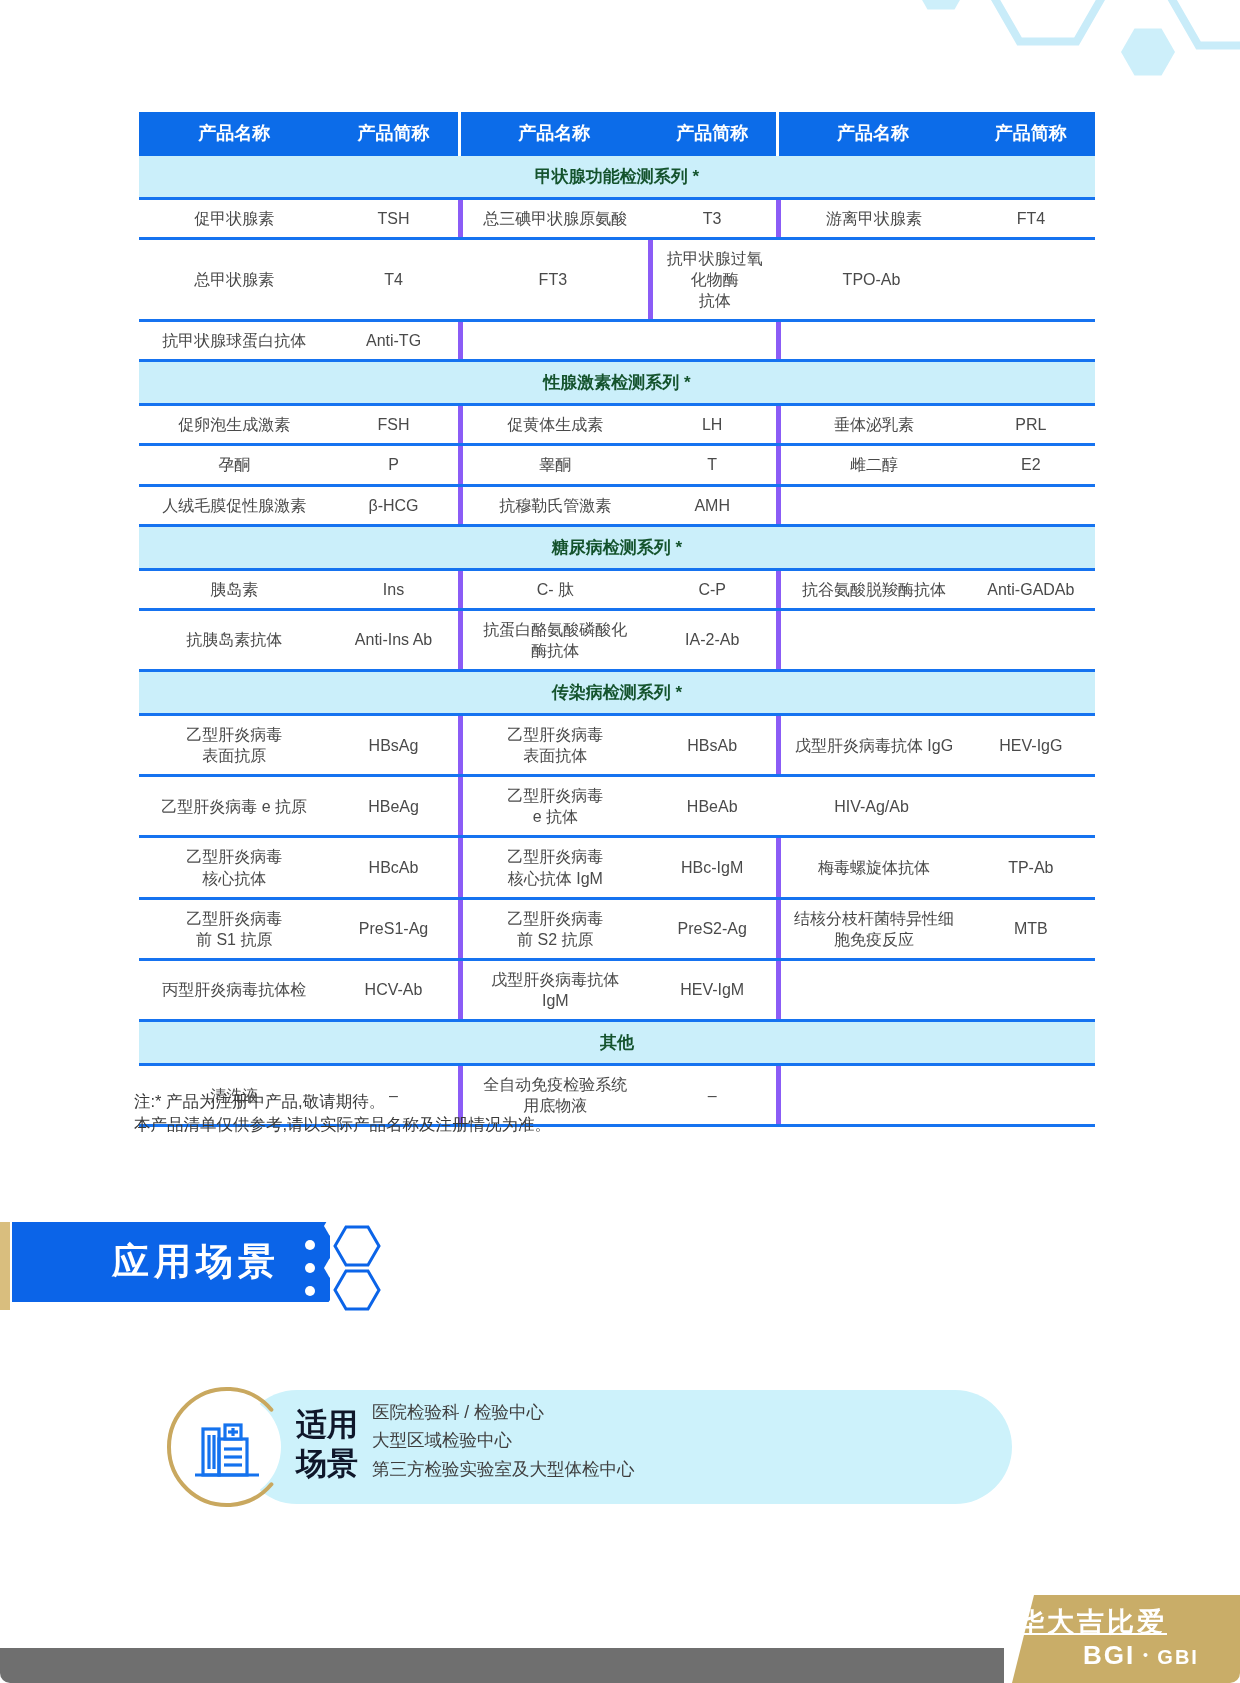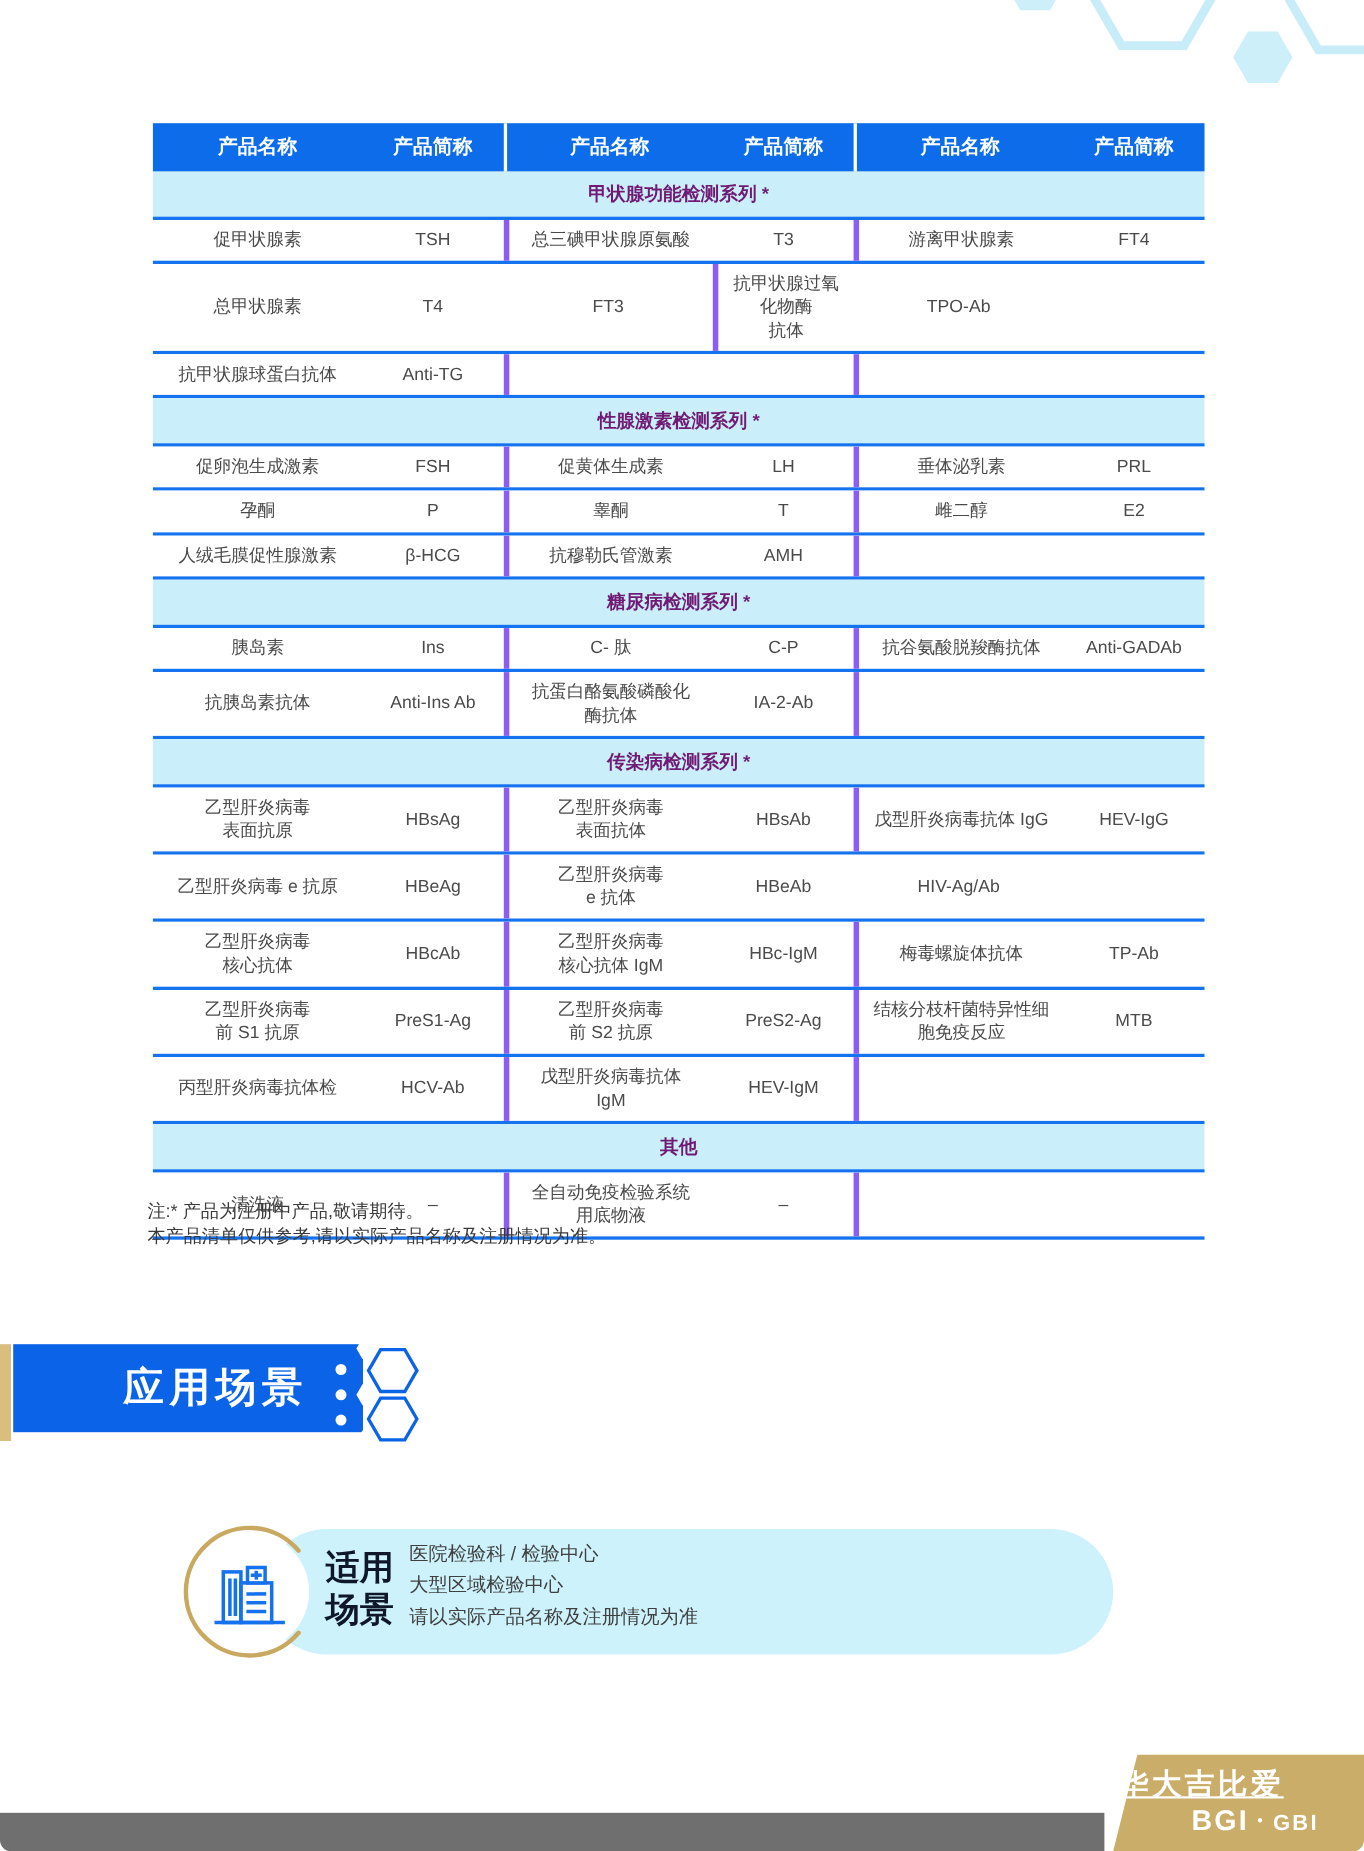--- a/index.html
+++ b/index.html
@@ -10,21 +10,21 @@
   .decor-top{position:absolute;top:0;right:0;width:420px;height:80px;}
 
   
   .ptable{position:absolute;left:139px;top:112px;width:956px;}
   .t-row{display:grid;grid-template-columns:1.484fr 1fr 1.484fr 1fr 1.484fr 1fr;}
   .t-head{background:#0c6ce9;}
   .t-head .t-cell{color:#ffffff;font-weight:bold;font-size:18px;padding:10px 0;}
   .t-head .gdiv{border-left:3px solid #ffffff;}
   .t-cell{display:flex;align-items:center;justify-content:center;text-align:center;
           white-space:pre-line;line-height:1.32;}
-  .t-sec{background:#cbeffa;color:#701a75;font-weight:bold;font-size:17px;text-align:center;
+  .t-sec{background:#cbeffa;color:#14532d;font-weight:bold;font-size:17px;text-align:center;
          padding:9px 0;border-bottom:3px solid #1673f0;}
   .t-data{background:#ffffff;border-bottom:3px solid #1673f0;}
   .t-data .t-cell{font-size:16px;color:#4a4a4a;padding:8px 6px;}
   .t-data .gdiv{border-left:5px solid #8b5cf6;}
 
   
   .notes{position:absolute;left:134px;top:1090px;font-size:16.5px;color:#3a3a3a;line-height:1.38;}
   .notes p{margin:0;}
 
   
@@ -243,21 +243,21 @@
       <rect x="30" y="8" width="16" height="14" fill="#ffffff"></rect>
       <line x1="38" y1="11" x2="38" y2="19"></line>
       <line x1="33" y1="15" x2="43" y2="15"></line>
     </g>
   </svg>
   <div class="pill-label">适用
 场景</div>
   <ul class="scene-items" id="scene-items">
       <li>医院检验科 / 检验中心</li>
       <li>大型区域检验中心</li>
-      <li>请以实际产品名称及注册情况为准</li>
+      <li>第三方检验实验室及大型体检中心</li>
     </ul>
 
   <div class="footer-gray"></div>
   <svg class="footer-gold" viewBox="0 0 230 88" xmlns="http://www.w3.org/2000/svg">
     <polygon points="24,0 230,0 230,88 2,88" fill="#c9ad68"></polygon>
   </svg>
   <div class="brand-cn">华大吉比爱</div>
   <div class="brand-en"><span class="bgi">BGI</span><span class="dot">・</span><span class="gbi">GBI</span></div>
 
 </div>

